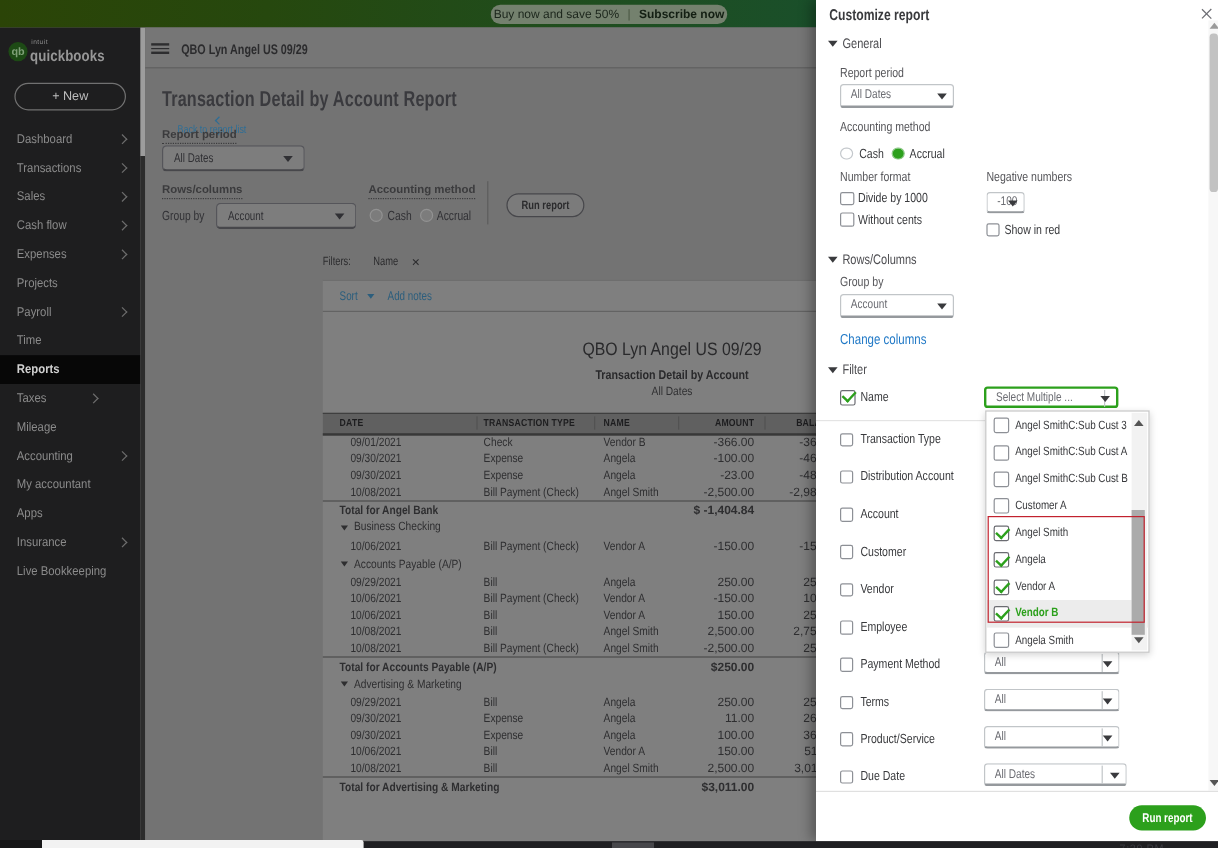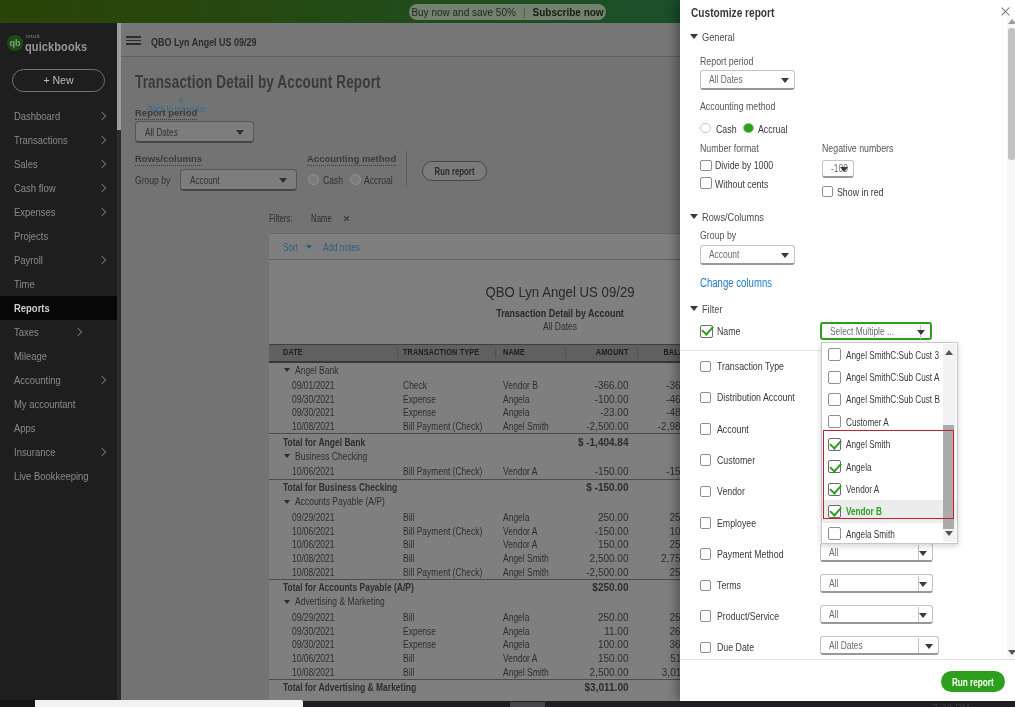--- a/index.html
+++ b/index.html
@@ -293,24 +293,20 @@
           <div class="th" style="left: 133.5px;">TRANSACTION TYPE</div>
           <div class="th" style="left: 233.5px;">NAME</div>
           <div class="th r" style="right: 222.5px;">AMOUNT</div>
           <div class="th r" style="right: 151px;">BALANCE</div>
           <div class="tsep" style="left: 128px;"></div>
           <div class="tsep" style="left: 226px;"></div>
           <div class="tsep" style="left: 296px;"></div>
           <div class="tsep" style="left: 368px;"></div>
         </div>
       <div class="abs" id="tbody">
-          <div class="trow" style="height: 16.5px;">
-            <div class="grp-tri" style="left: 15px; top: 6px;"></div>
-            <div class="tcell" style="left: 26px; top: 2.5px;">Angel Bank</div>
-          </div>
           <div class="trow" style="height: 13.7px;">
             <div class="tcell" style="top: 1.5px; left: 22.5px;">09/01/2021</div>
             <div class="tcell" style="top: 1.5px; left: 133.5px;">Check</div>
             <div class="tcell" style="top: 1.5px; left: 233.5px;">Vendor B</div>
             <div class="tcell r num" style="top: 1.5px; right: 222.5px;">-366.00</div>
             <div class="tcell r num" style="top: 1.5px; right: 151px;">-366.00</div>
           </div>
           <div class="trow" style="height: 13.7px;">
             <div class="tcell" style="top: 1.5px; left: 22.5px;">09/30/2021</div>
             <div class="tcell" style="top: 1.5px; left: 133.5px;">Expense</div>
@@ -339,24 +335,20 @@
           <div class="trow" style="height: 16.5px;">
             <div class="grp-tri" style="left: 15px; top: 6px;"></div>
             <div class="tcell" style="left: 26px; top: 2.5px;">Business Checking</div>
           </div>
           <div class="trow" style="height: 13.7px;">
             <div class="tcell" style="top: 1.5px; left: 22.5px;">10/06/2021</div>
             <div class="tcell" style="top: 1.5px; left: 133.5px;">Bill Payment (Check)</div>
             <div class="tcell" style="top: 1.5px; left: 233.5px;">Vendor A</div>
             <div class="tcell r num" style="top: 1.5px; right: 222.5px;">-150.00</div>
             <div class="tcell r num" style="top: 1.5px; right: 151px;">-150.00</div>
-          </div>
-          <div class="trow tr-total" style="height: 15.2px;">
-            <div class="tcell" style="left: 14px; top: 2.5px; font-weight: bold;">Total for Business Checking</div>
-            <div class="tcell r num" style="right: 222.5px; top: 2.5px; font-weight: bold;">$ -150.00</div>
           </div>
           <div class="trow" style="height: 16.5px;">
             <div class="grp-tri" style="left: 15px; top: 6px;"></div>
             <div class="tcell" style="left: 26px; top: 2.5px;">Accounts Payable (A/P)</div>
           </div>
           <div class="trow" style="height: 13.7px;">
             <div class="tcell" style="top: 1.5px; left: 22.5px;">09/29/2021</div>
             <div class="tcell" style="top: 1.5px; left: 133.5px;">Bill</div>
             <div class="tcell" style="top: 1.5px; left: 233.5px;">Angela</div>
             <div class="tcell r num" style="top: 1.5px; right: 222.5px;">250.00</div>

